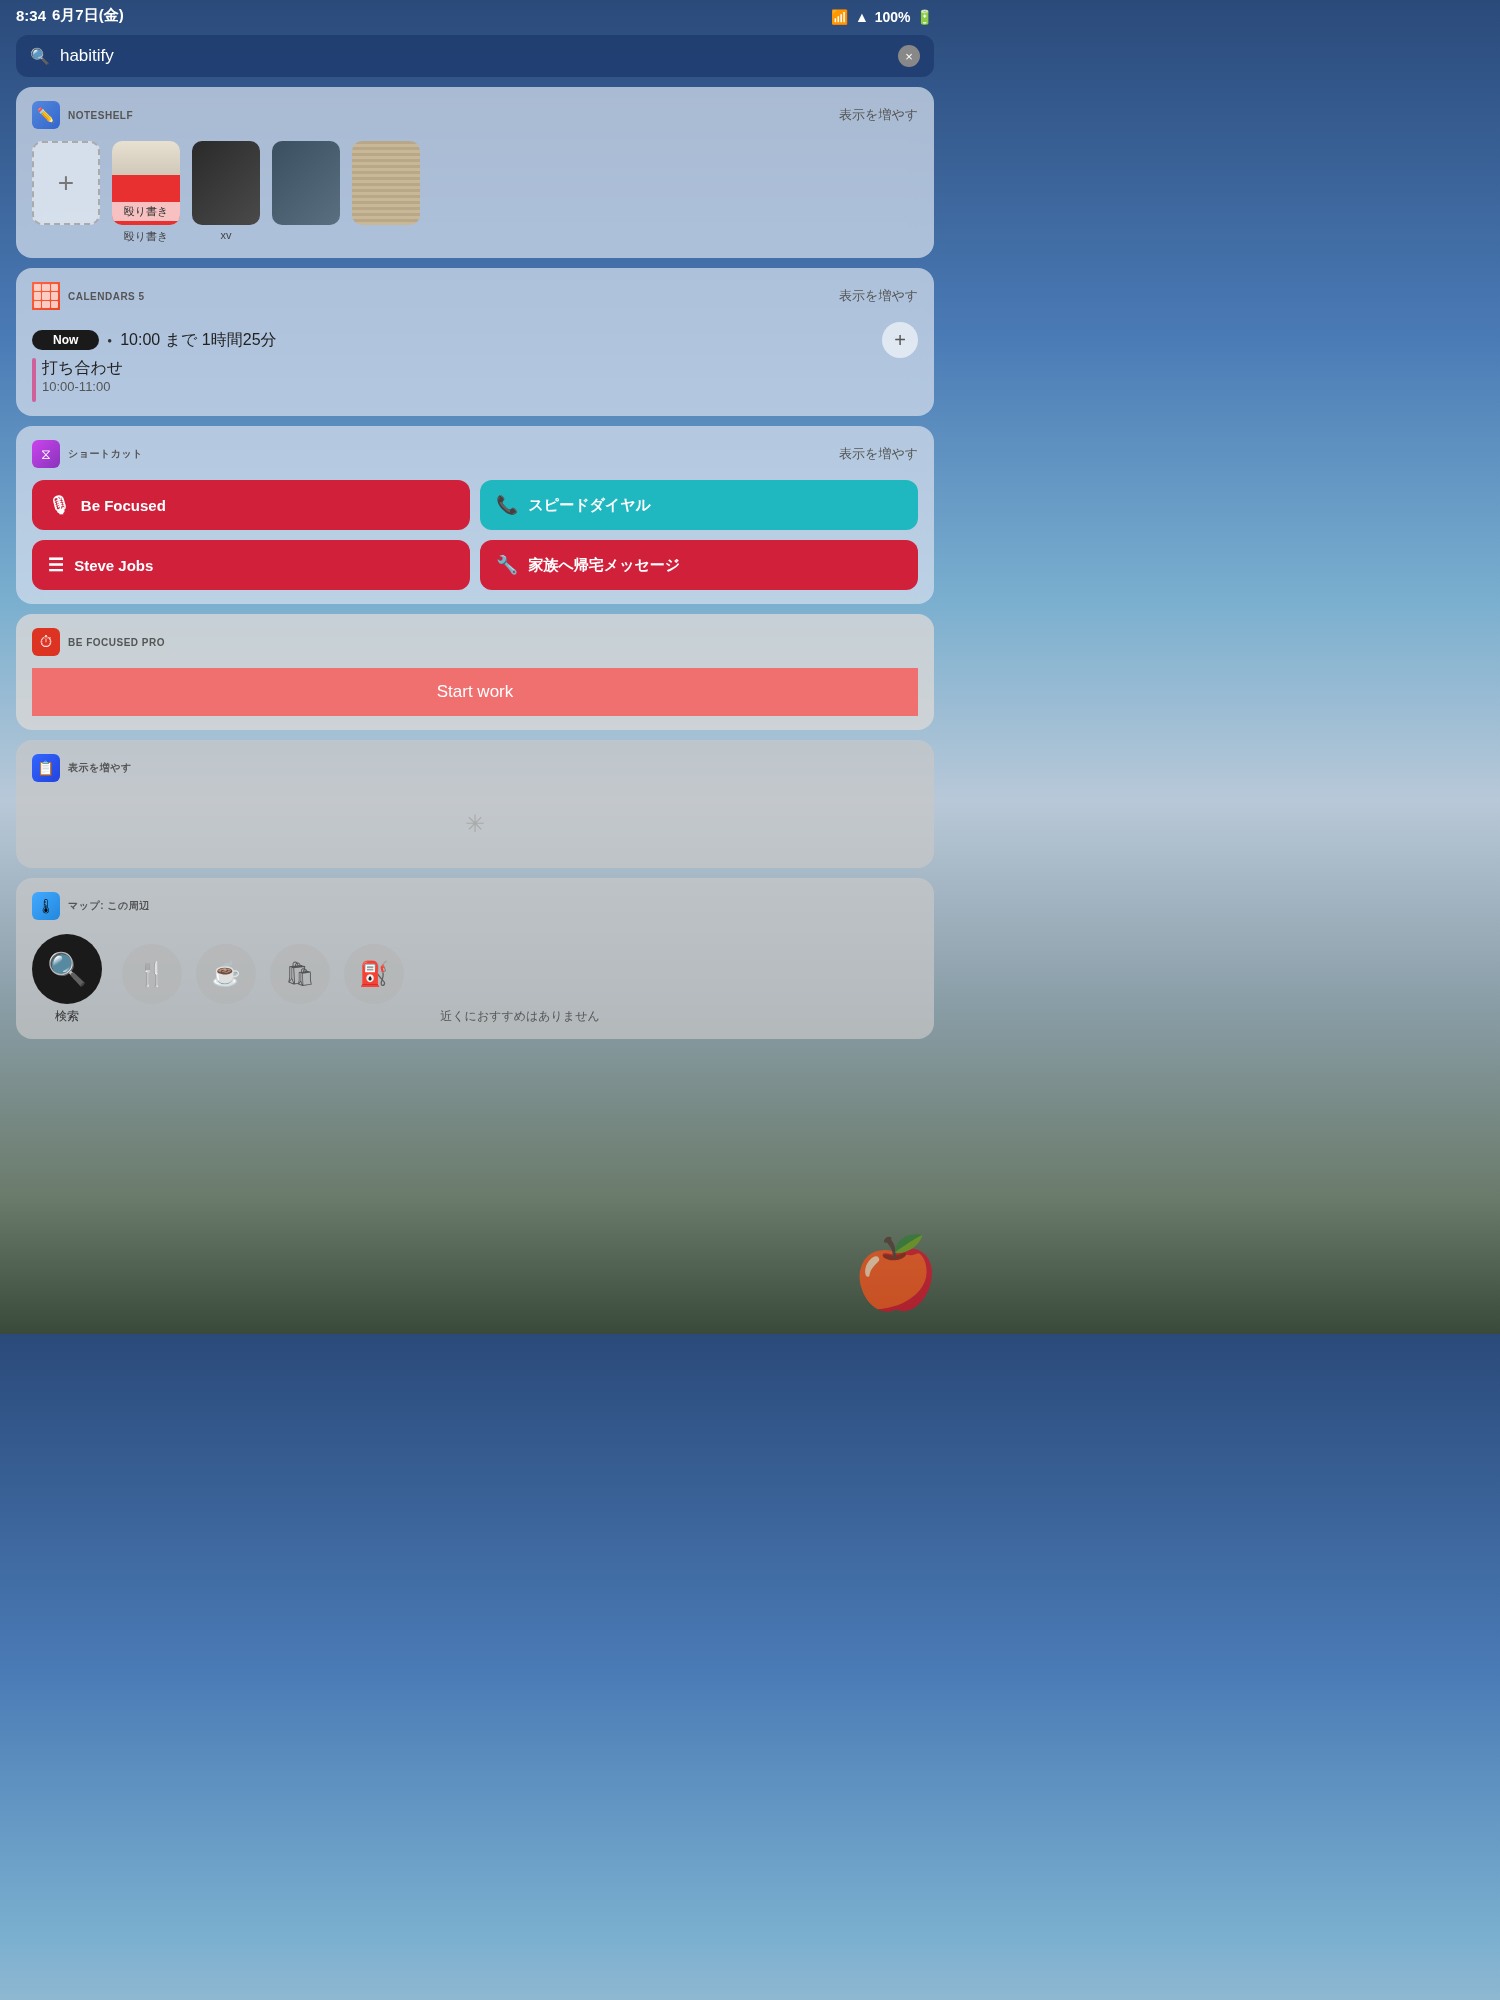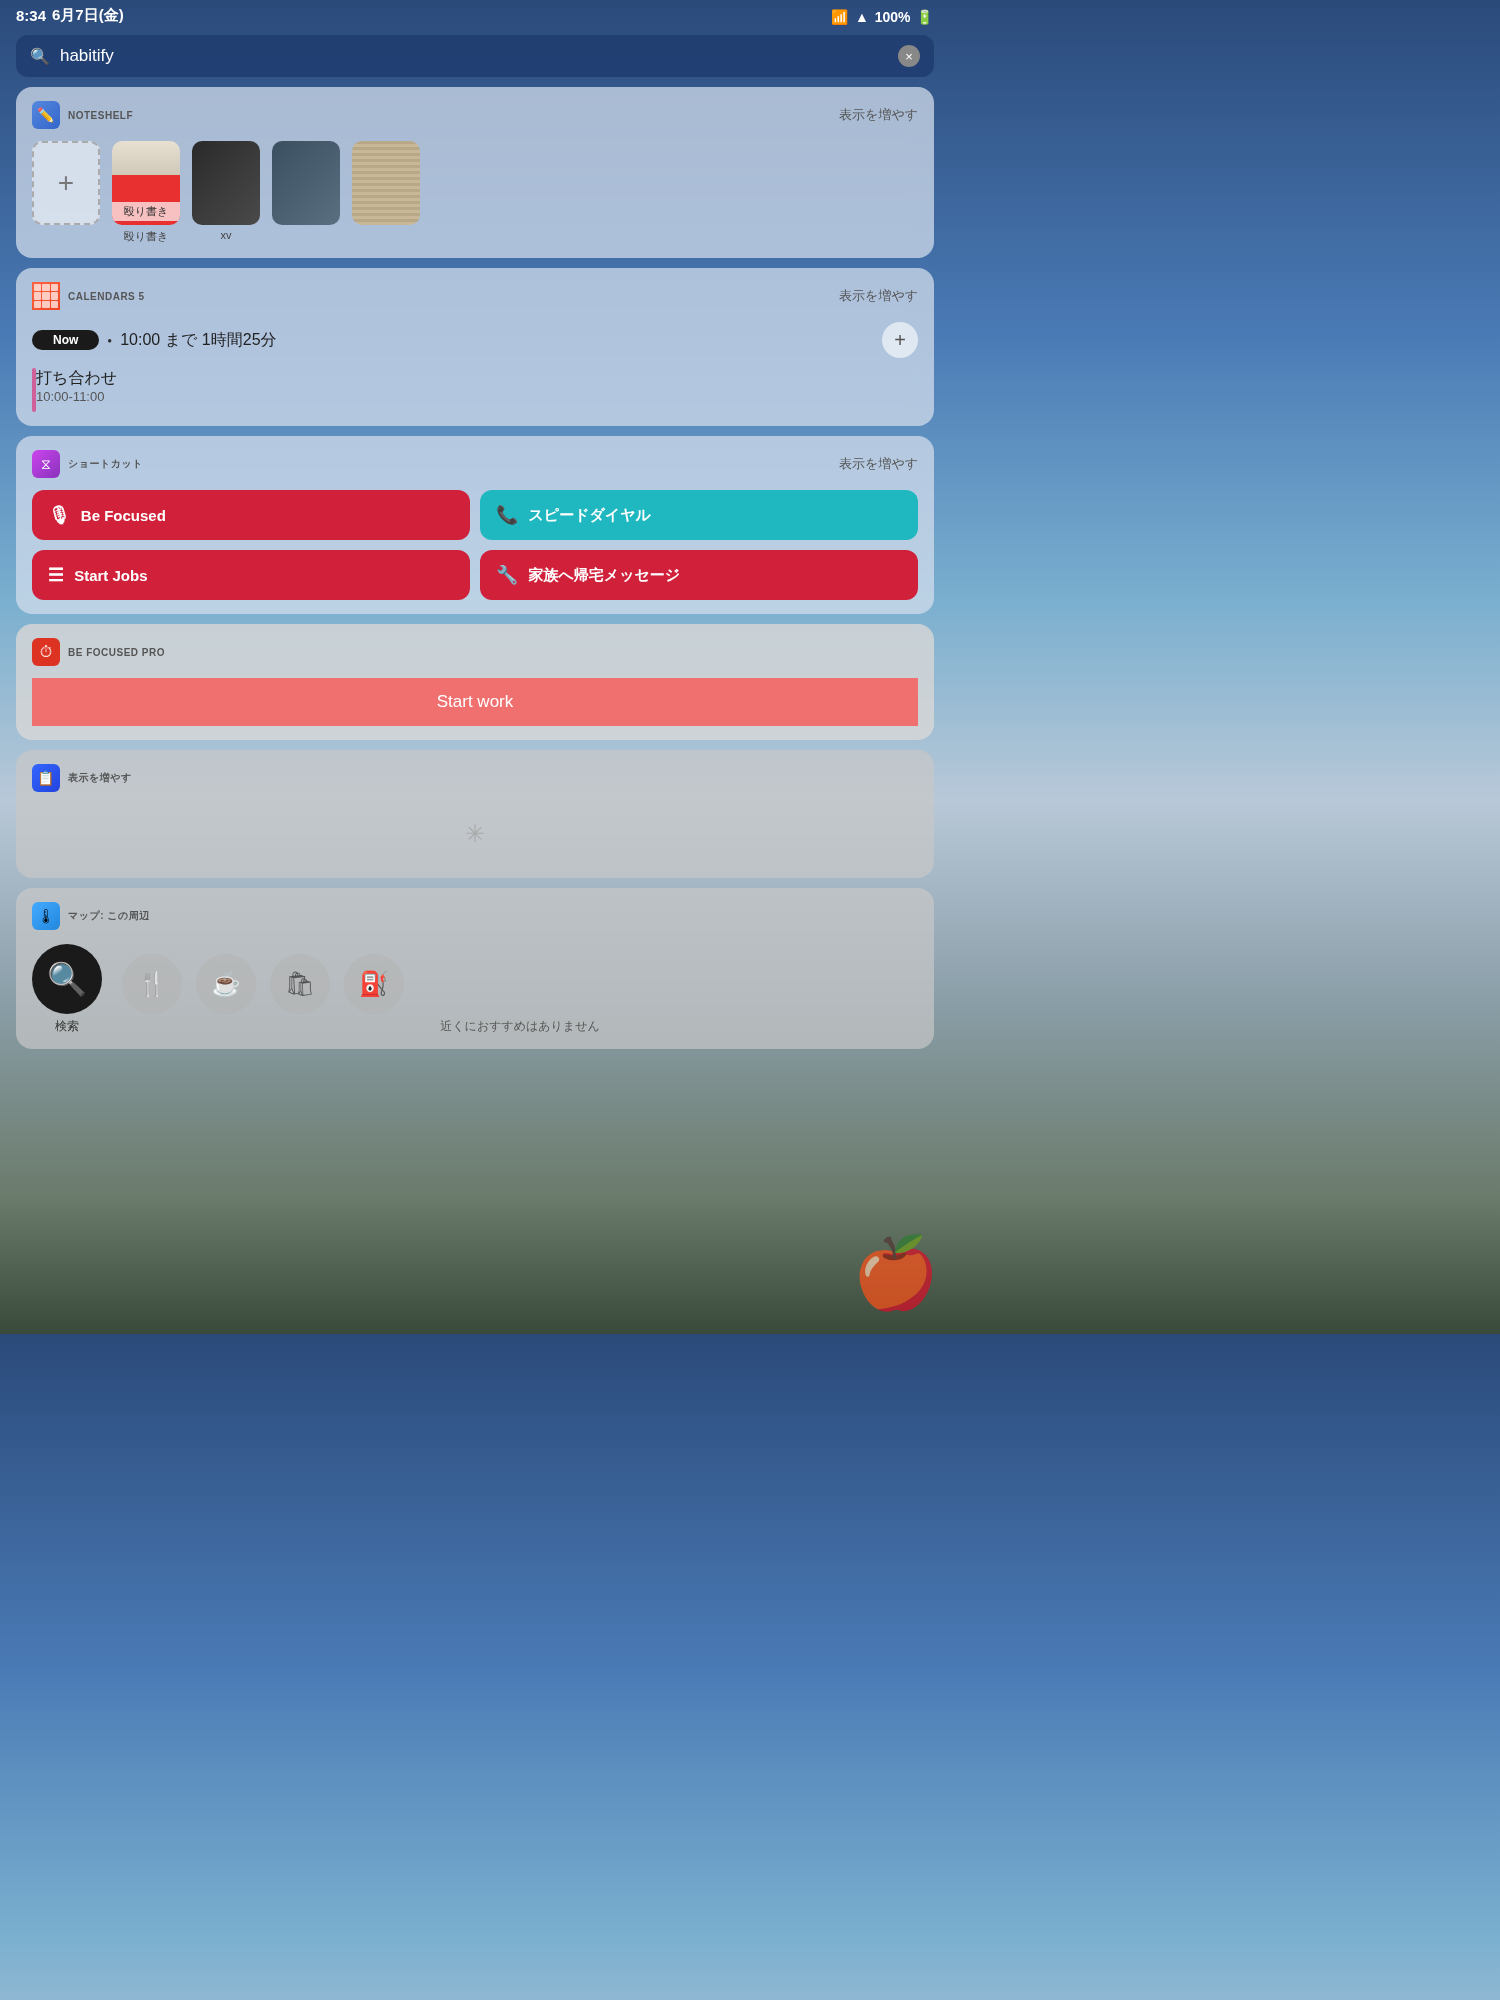--- a/index.html
+++ b/index.html
@@ -153,22 +153,21 @@
       border-radius: 50%;
       background: rgba(255,255,255,0.6);
       display: flex; align-items: center; justify-content: center;
       font-size: 20px;
       color: #555;
       cursor: pointer;
     }
     .calendar-event {
       display: flex;
       align-items: flex-start;
-      gap: 0;
-      margin-top: 10px;
+      gap: 6px;
     }
     .event-bar {
       width: 4px;
       height: 44px;
       background: #d0609a;
       border-radius: 2px;
     }
     .event-details {}
     .event-title { font-size: 16px; font-weight: 500; color: #222; }
     .event-time { font-size: 13px; color: #555; }
@@ -424,21 +423,21 @@
     <div class="shortcut-btn btn-red">
       <span class="shortcut-icon">🎙</span>
       <span>Be Focused</span>
     </div>
     <div class="shortcut-btn btn-teal">
       <span class="shortcut-icon">📞</span>
       <span>スピードダイヤル</span>
     </div>
     <div class="shortcut-btn btn-red">
       <span class="shortcut-icon">☰</span>
-      <span>Start Jobs</span>
+      <span>Steve Jobs</span>
     </div>
     <div class="shortcut-btn btn-red">
       <span class="shortcut-icon">🔧</span>
       <span>家族へ帰宅メッセージ</span>
     </div>
   </div>
 </div>
 
 <div class="befocused-card">
   <div class="widget-header">

